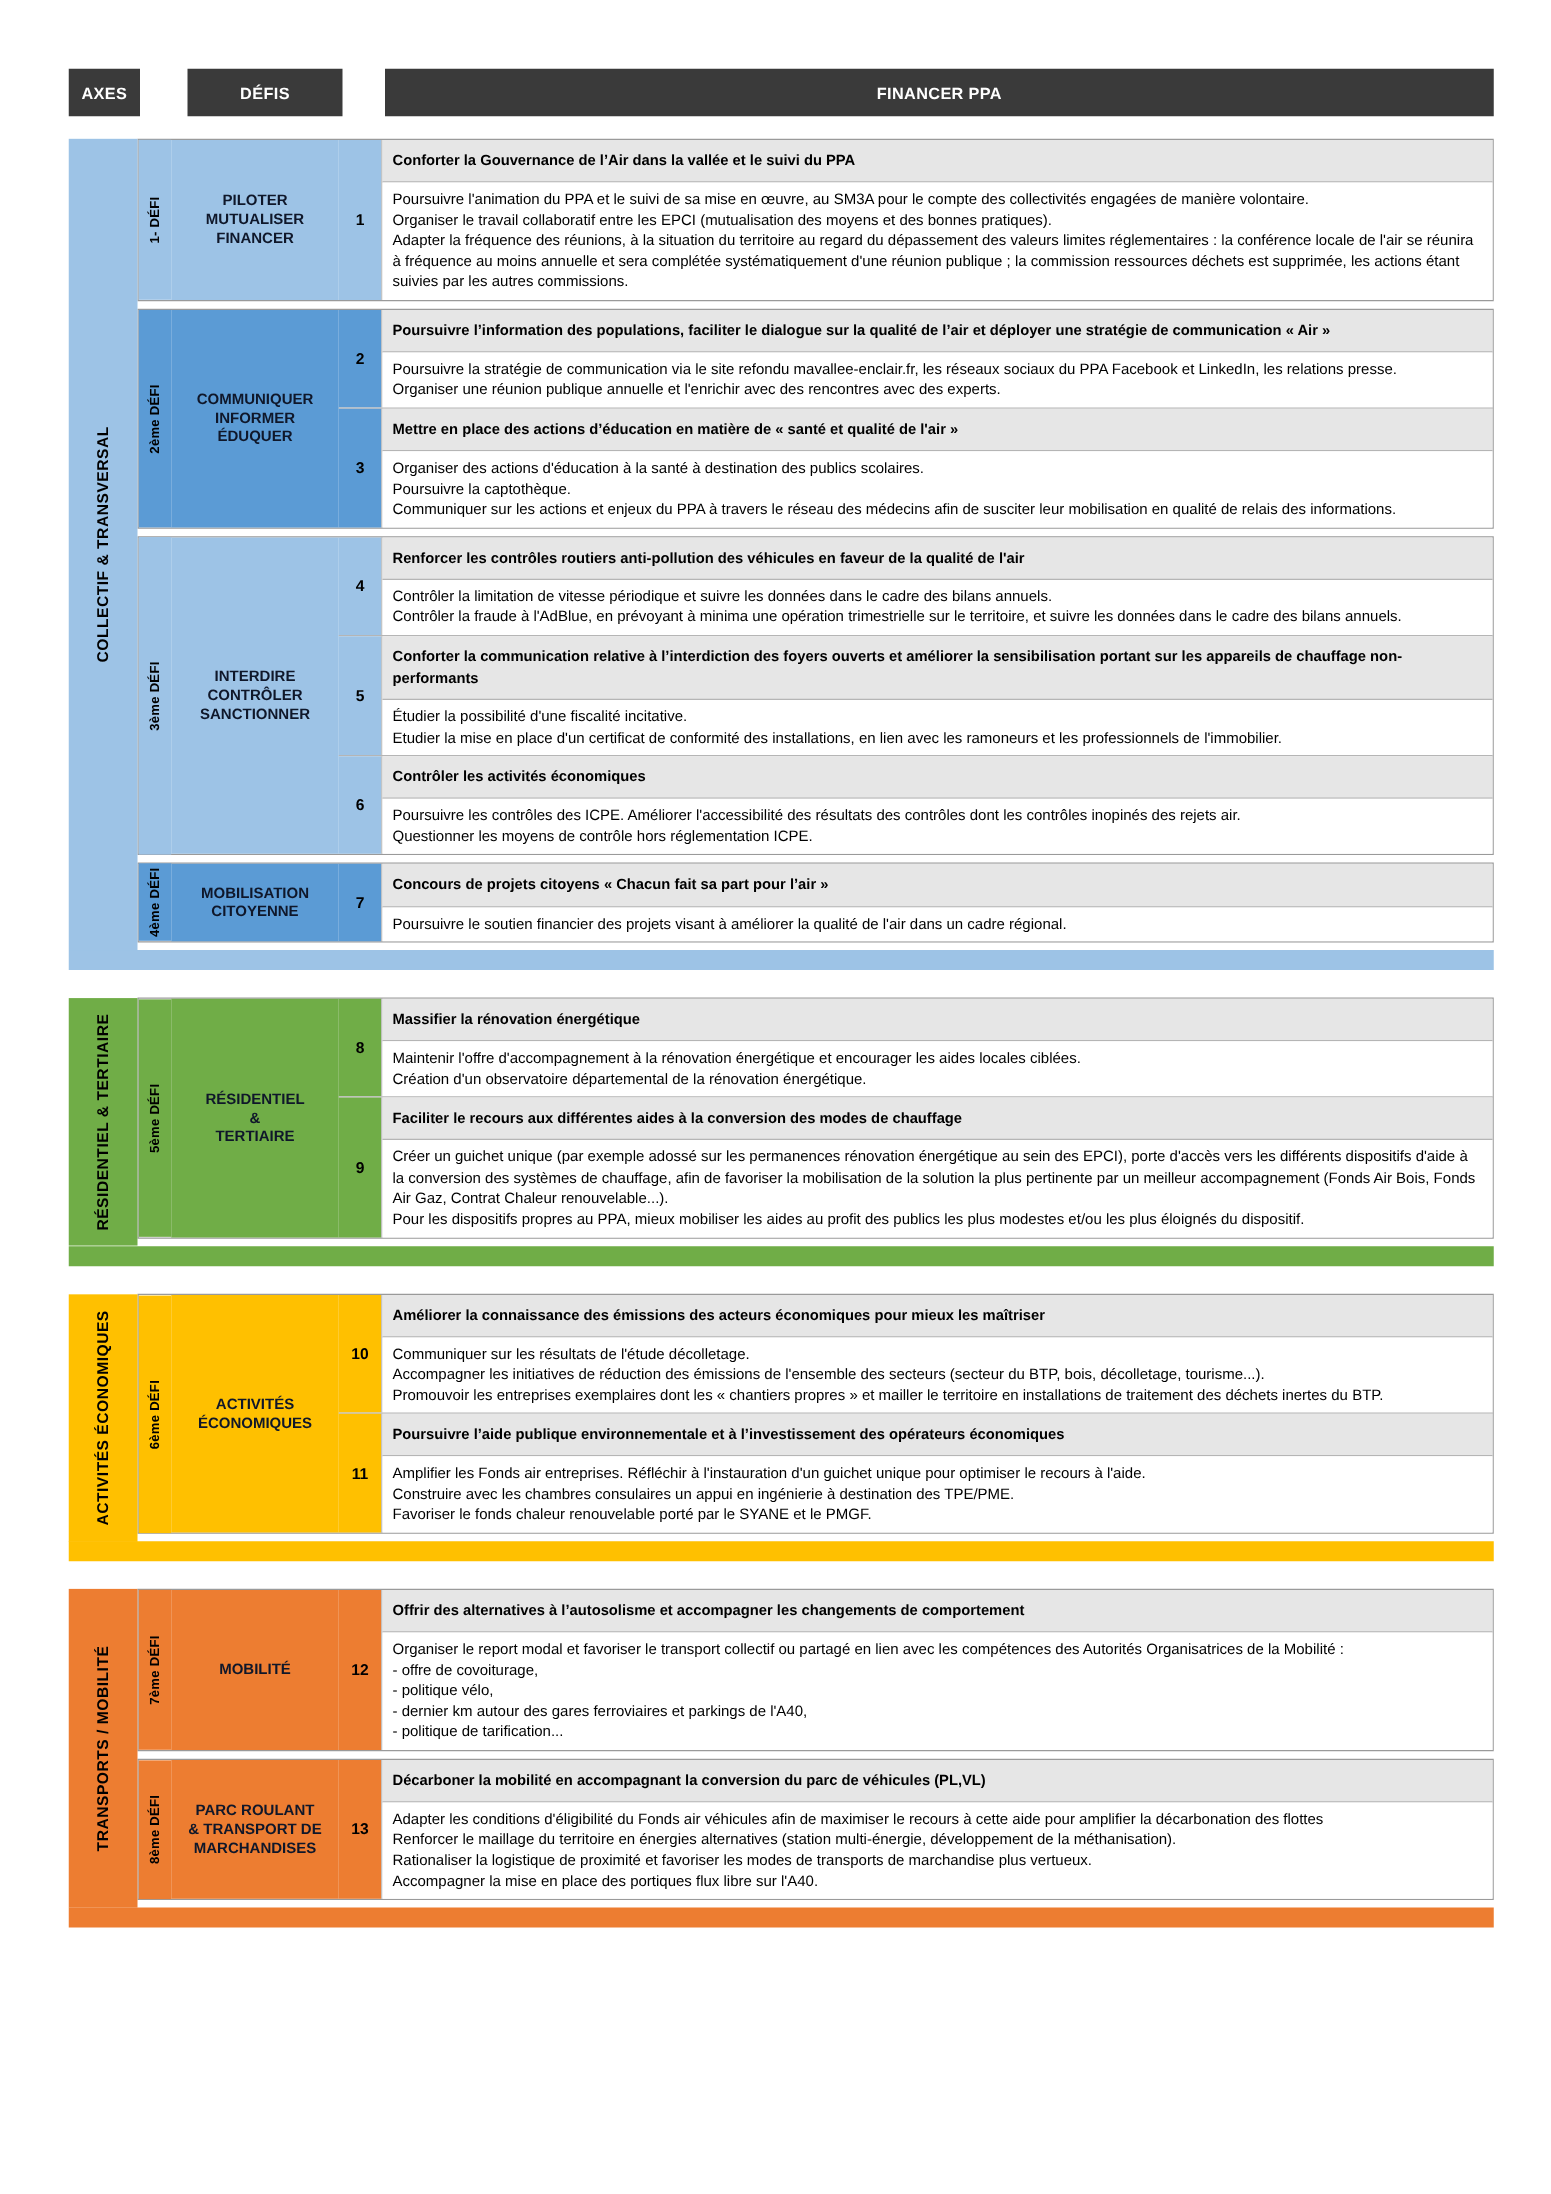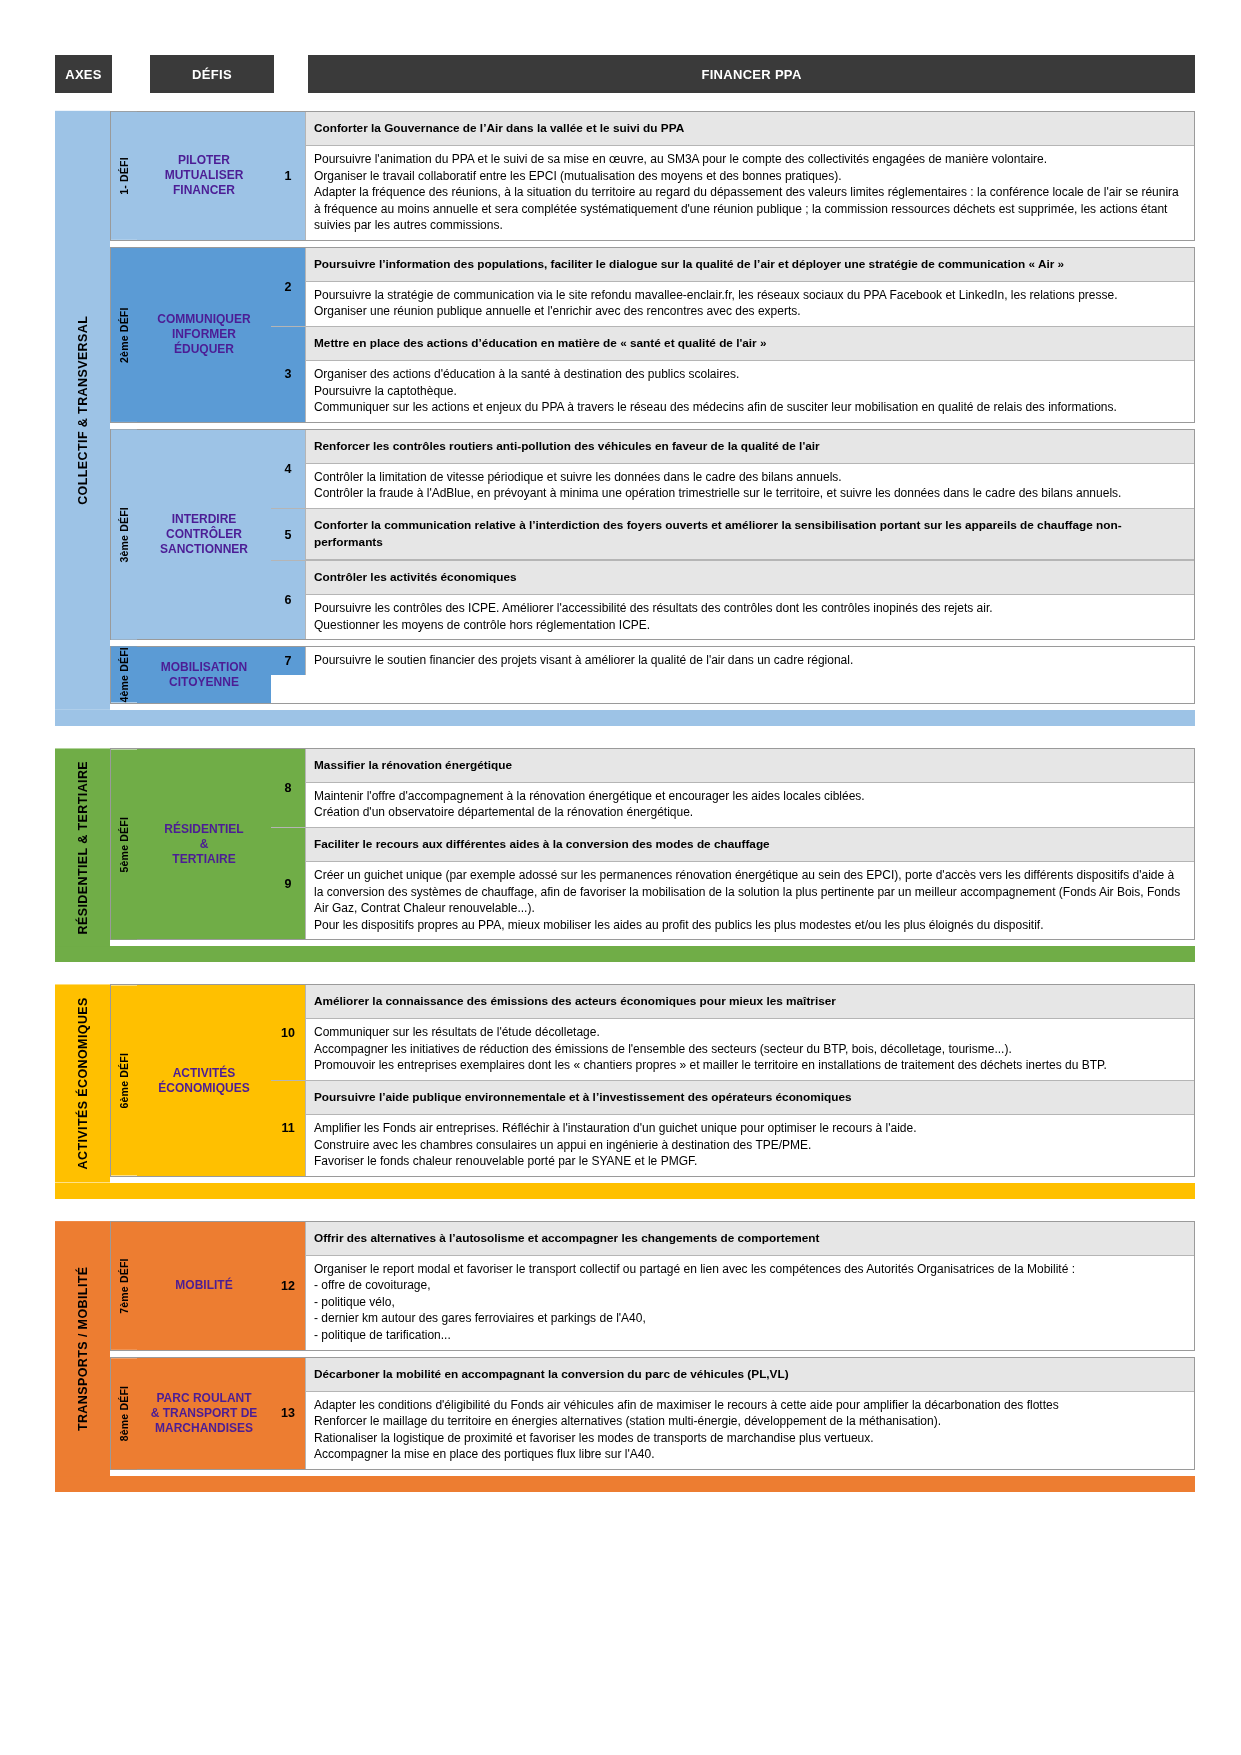--- a/index.html
+++ b/index.html
@@ -37,21 +37,21 @@
   .defi-group{display:flex; margin-bottom:6px; border:1px solid #9a9a9a; background:#ffffff;}
   .defi-num{
     width:26px; flex:0 0 26px;
     display:flex; align-items:center; justify-content:center;
     writing-mode:vertical-rl; transform:rotate(180deg);
     font-weight:bold; font-size:10.5px; letter-spacing:.2px; color:#000;
   }
   .defi-title{
     width:134px; flex:0 0 134px;
     display:flex; align-items:center; justify-content:center; text-align:center;
-    font-weight:bold; font-size:12px; line-height:1.25; color:#4c1d95; padding:2px;
+    font-weight:bold; font-size:12px; line-height:1.25; color:#0f172a; padding:2px;
     box-sizing:border-box;
   }
   .defi-actions{flex:1; display:flex; flex-direction:column;}
 
   .action-row{display:flex; border-top:1px solid #b5b5b5;}
   .action-row:first-child{border-top:none;}
   .action-num{
     width:34px; flex:0 0 34px;
     display:flex; align-items:center; justify-content:center;
     font-weight:bold; font-size:12.5px; color:#000;
@@ -137,39 +137,42 @@
                   <div class="action-body">
                     <div class="action-title">Renforcer les contrôles routiers anti-pollution des véhicules en faveur de la qualité de l'air</div>
                     <div class="action-text">Contrôler la limitation de vitesse périodique et suivre les données dans le cadre des bilans annuels.
 Contrôler la fraude à l'AdBlue, en prévoyant à minima une opération trimestrielle sur le territoire, et suivre les données dans le cadre des bilans annuels.</div>
                   </div>
                 </div>
                 <div class="action-row">
                   <div class="action-num" style="background: rgb(157, 195, 230);">5</div>
                   <div class="action-body">
                     <div class="action-title">Conforter la communication relative à l’interdiction des foyers ouverts et améliorer la sensibilisation portant sur les appareils de chauffage non-performants</div>
+                    <div class="action-text">Étudier la possibilité d'une fiscalité incitative.
+Etudier la mise en place d'un certificat de conformité des installations, en lien avec les ramoneurs et les professionnels de l'immobilier.</div>
                   </div>
                 </div>
                 <div class="action-row">
                   <div class="action-num" style="background: rgb(157, 195, 230);">6</div>
                   <div class="action-body">
                     <div class="action-title">Contrôler les activités économiques</div>
                     <div class="action-text">Poursuivre les contrôles des ICPE. Améliorer l'accessibilité des résultats des contrôles dont les contrôles inopinés des rejets air.
 Questionner les moyens de contrôle hors réglementation ICPE.</div>
                   </div>
                 </div>
               </div>
             </div>
             <div class="defi-group">
               <div class="defi-num" style="background: rgb(91, 155, 213);">4ème DÉFI</div>
               <div class="defi-title" style="background: rgb(91, 155, 213);">MOBILISATION<br>CITOYENNE</div>
               <div class="defi-actions">
                 <div class="action-row">
                   <div class="action-num" style="background: rgb(91, 155, 213);">7</div>
                   <div class="action-body">
+                    <div class="action-title">Concours de projets citoyens « Chacun fait sa part pour l’air »</div>
                     <div class="action-text">Poursuivre le soutien financier des projets visant à améliorer la qualité de l'air dans un cadre régional.</div>
                   </div>
                 </div>
               </div>
             </div>
           </div>
         </div>
         <div class="axis-footer" style="background: rgb(157, 195, 230);"></div>
       </div>
       <div class="axis-wrap">

